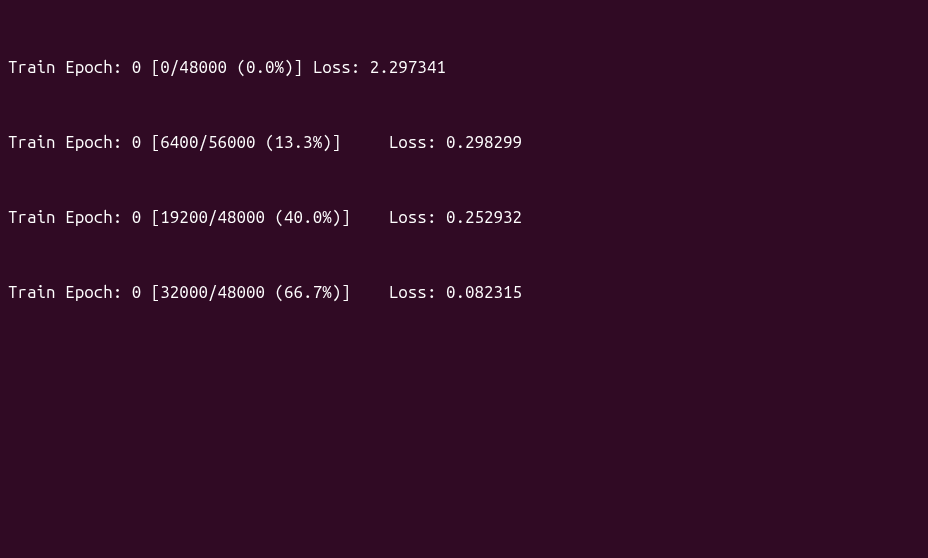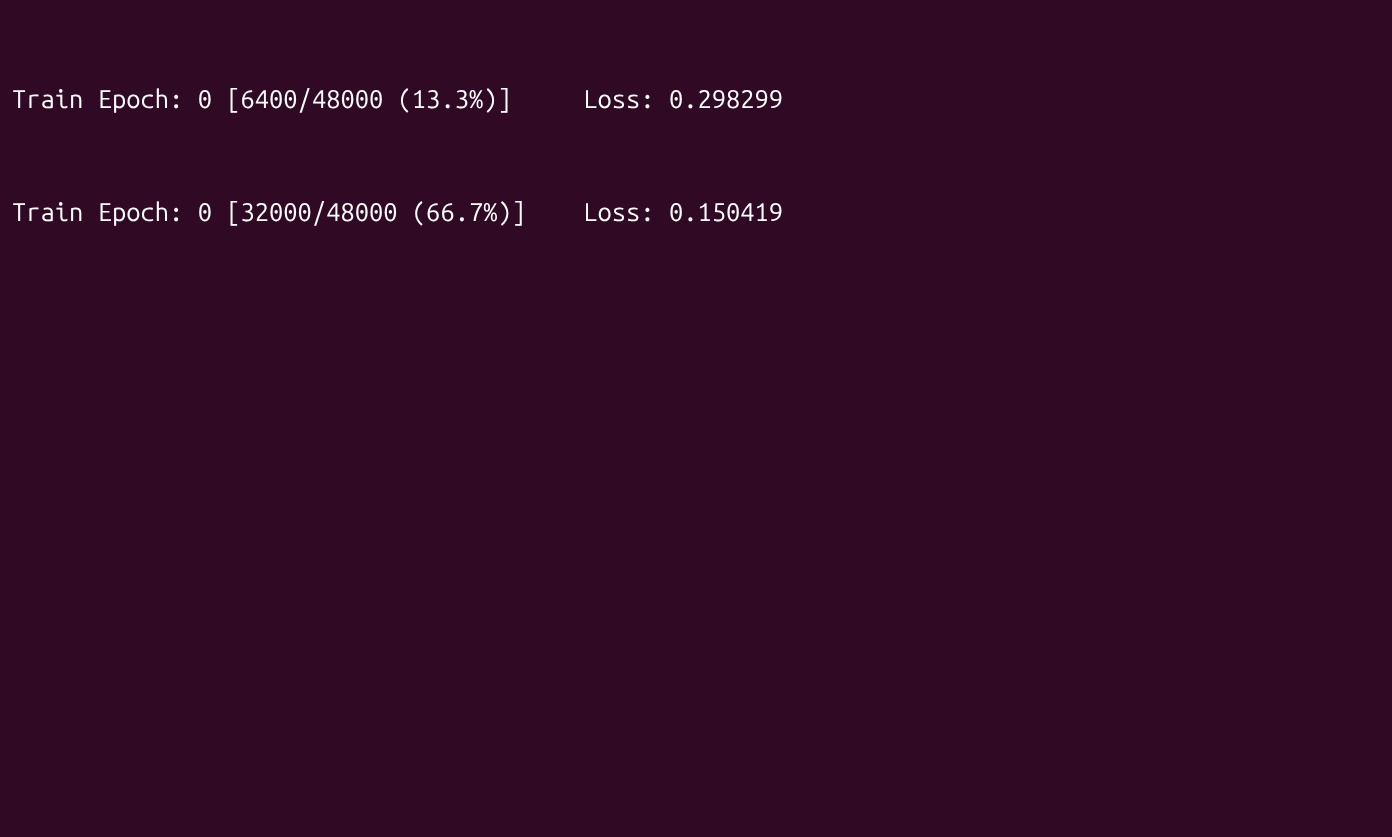--- a/index.html
+++ b/index.html
@@ -19,22 +19,24 @@
     white-space: pre;
   }
   .line {
     display: block;
   }
 </style>
 </head>
 <body>
 
 <div class="terminal">
-  <span class="line">Train Epoch: 0 [6400/48000 (13.3%)]     Loss: 0.298299</span>
-  <span class="line">Train Epoch: 0 [32000/48000 (66.7%)]    Loss: 0.150419</span>
+  <span class="line">Train Epoch: 0 [0/48000 (0.0%)] Loss: 2.297341</span>
+  <span class="line">Train Epoch: 0 [6400/56000 (13.3%)]     Loss: 0.298299</span>
+  <span class="line">Train Epoch: 0 [19200/48000 (40.0%)]    Loss: 0.252932</span>
+  <span class="line">Train Epoch: 0 [32000/48000 (66.7%)]    Loss: 0.082315</span>
   
   
   
   
   
   
   
   
   
   

